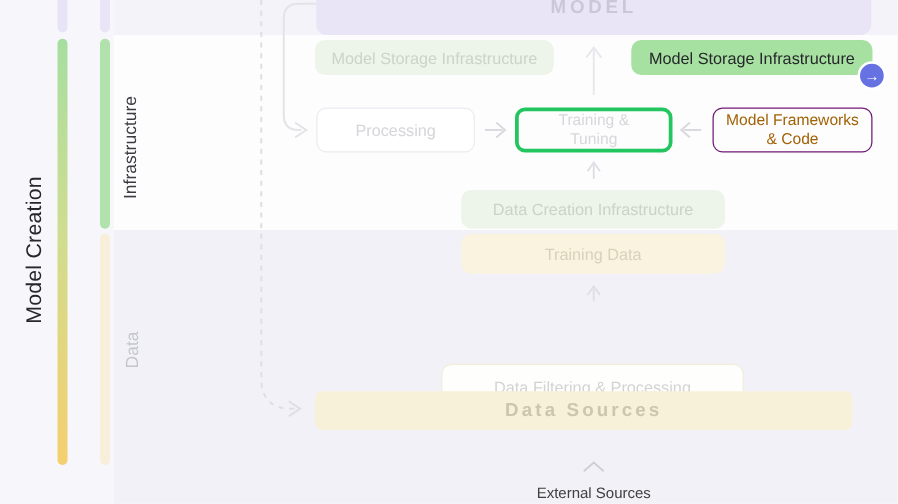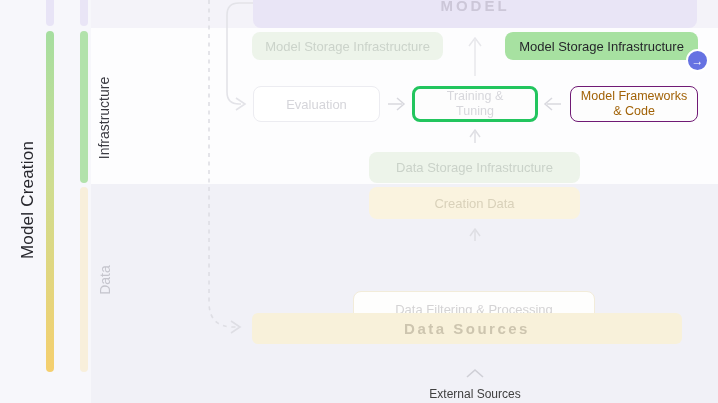--- a/index.html
+++ b/index.html
@@ -105,26 +105,26 @@
     <path d="M547,104 H561"></path>
       <path d="M552,98 L545,104 L552,110"></path>
   </g>
 
   <path d="M467,377 L475,370 L483,377" fill="none" stroke="#cfcfd6" stroke-width="1.6"></path>
 </svg>
 
 <div class="abs box bx-model">MODEL</div>
 <div class="abs box bx-mstorage">Model Storage Infrastructure</div>
 <div class="abs box bx-mserving">Model Storage Infrastructure</div>
-<div class="abs box bx-eval">Evaluation</div>
+<div class="abs box bx-eval">Processing</div>
 <div class="abs box bx-train two-line">Training &amp;
 Tuning</div>
 <div class="abs box bx-frame two-line">Model Frameworks
 &amp; Code</div>
-<div class="abs box bx-dstorage">Data Storage Infrastructure</div>
-<div class="abs box bx-tdata">Creation Data</div>
+<div class="abs box bx-dstorage">Data Creation Infrastructure</div>
+<div class="abs box bx-tdata">Training Data</div>
 <div class="abs box bx-filter">Data Filtering &amp; Processing</div>
 <div class="abs box bx-dsources">Data Sources</div>
 <div class="abs lbl-external">External Sources</div>
 
 <button class="abs go-btn">
   <span>→</span>
 </button>
 
 </body></html>

